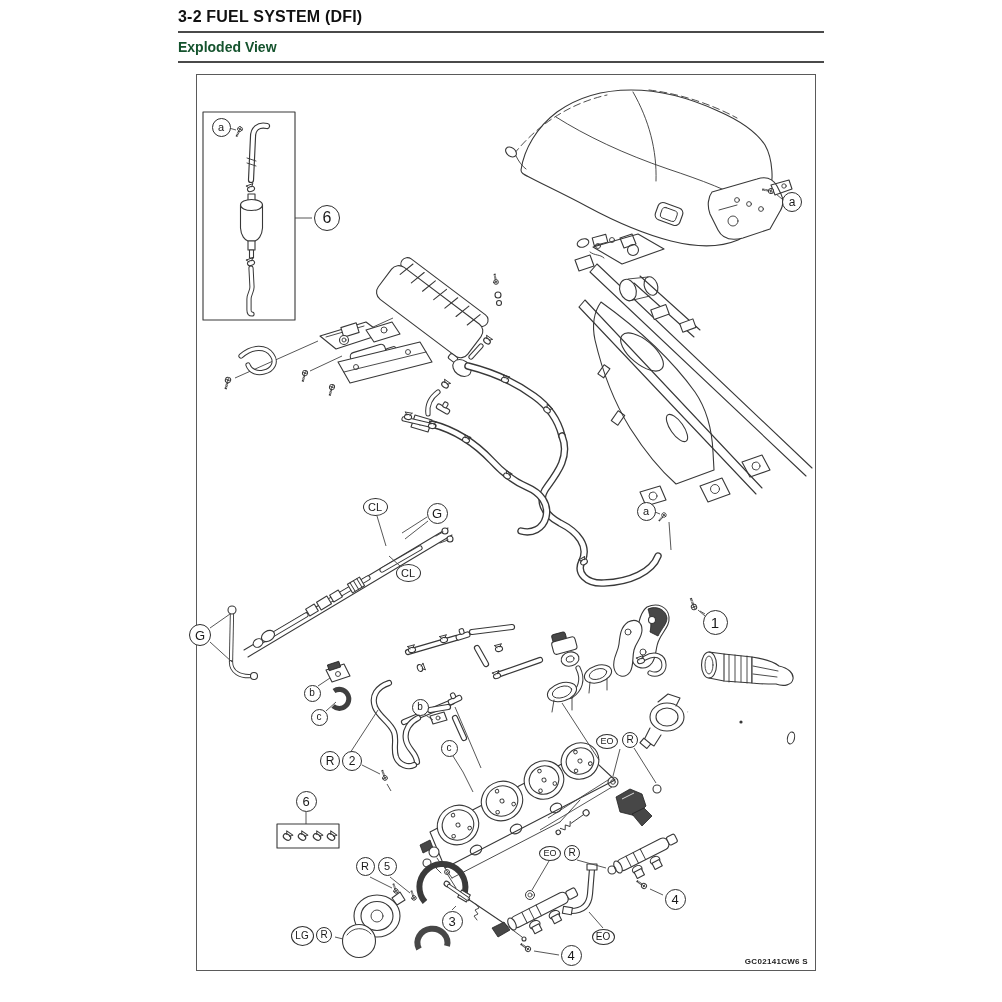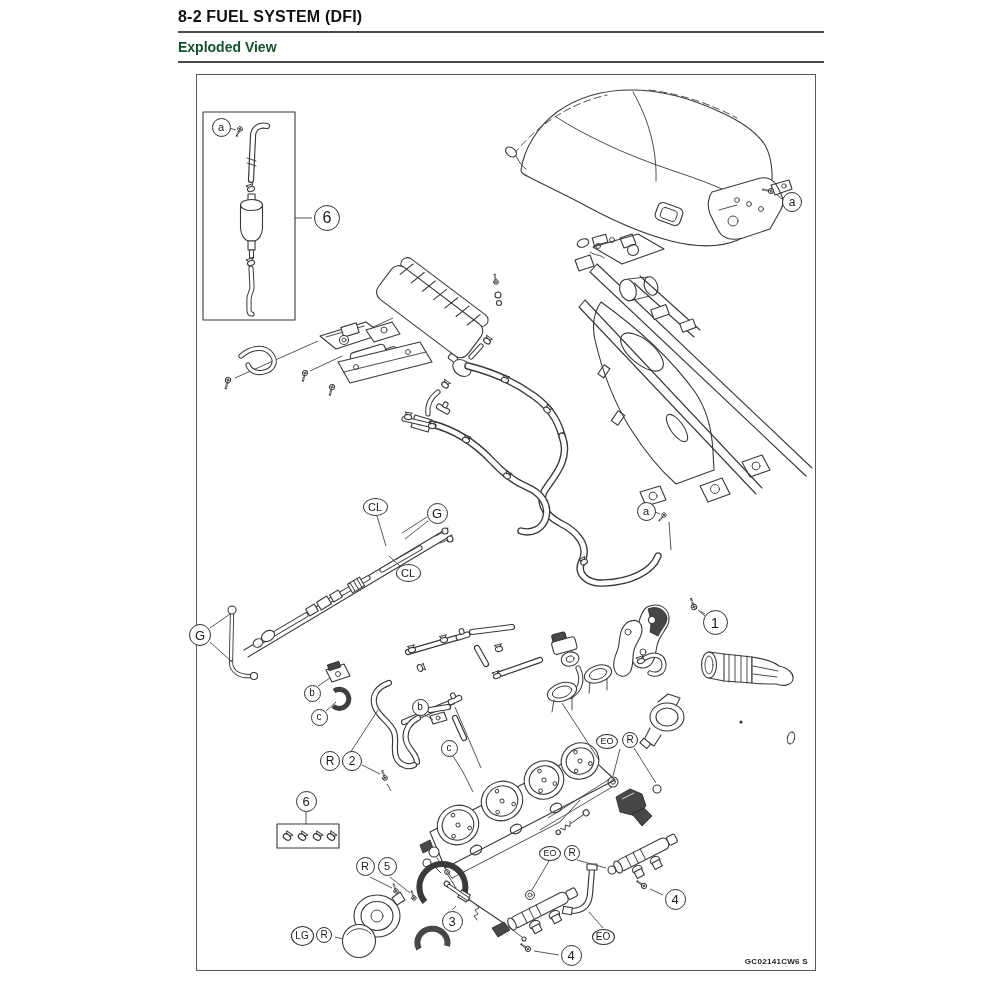--- a/index.html
+++ b/index.html
@@ -29,21 +29,21 @@
   .t5{stroke:#383838;stroke-width:5.2;fill:none;stroke-linecap:round;}
   .t5i{stroke:#fff;stroke-width:3.2;fill:none;stroke-linecap:round;}
   .t4{stroke:#383838;stroke-width:4.2;fill:none;stroke-linecap:round;}
   .t4i{stroke:#fff;stroke-width:2.4;fill:none;stroke-linecap:round;}
 </style>
 </head>
 <body>
 
 <div class="page">
 
-  <div class="title">8-2 FUEL SYSTEM (DFI)</div>
+  <div class="title">3-2 FUEL SYSTEM (DFI)</div>
   <div class="rule rule1"></div>
   <div class="subtitle">Exploded View</div>
   <div class="rule rule2"></div>
   <div class="frame"></div>
 
   <svg class="draw" width="1002" height="1002" viewBox="0 0 1002 1002">
     <defs>
       <g id="scr">
         <circle r="3" class="o wfill"></circle>
         <path class="o thin" d="M-1.1,0 A1.4,2.6 0 0 0 1.1,0 M0,-1.6 L0,1.6 M-1.6,0 L1.6,0"></path>

